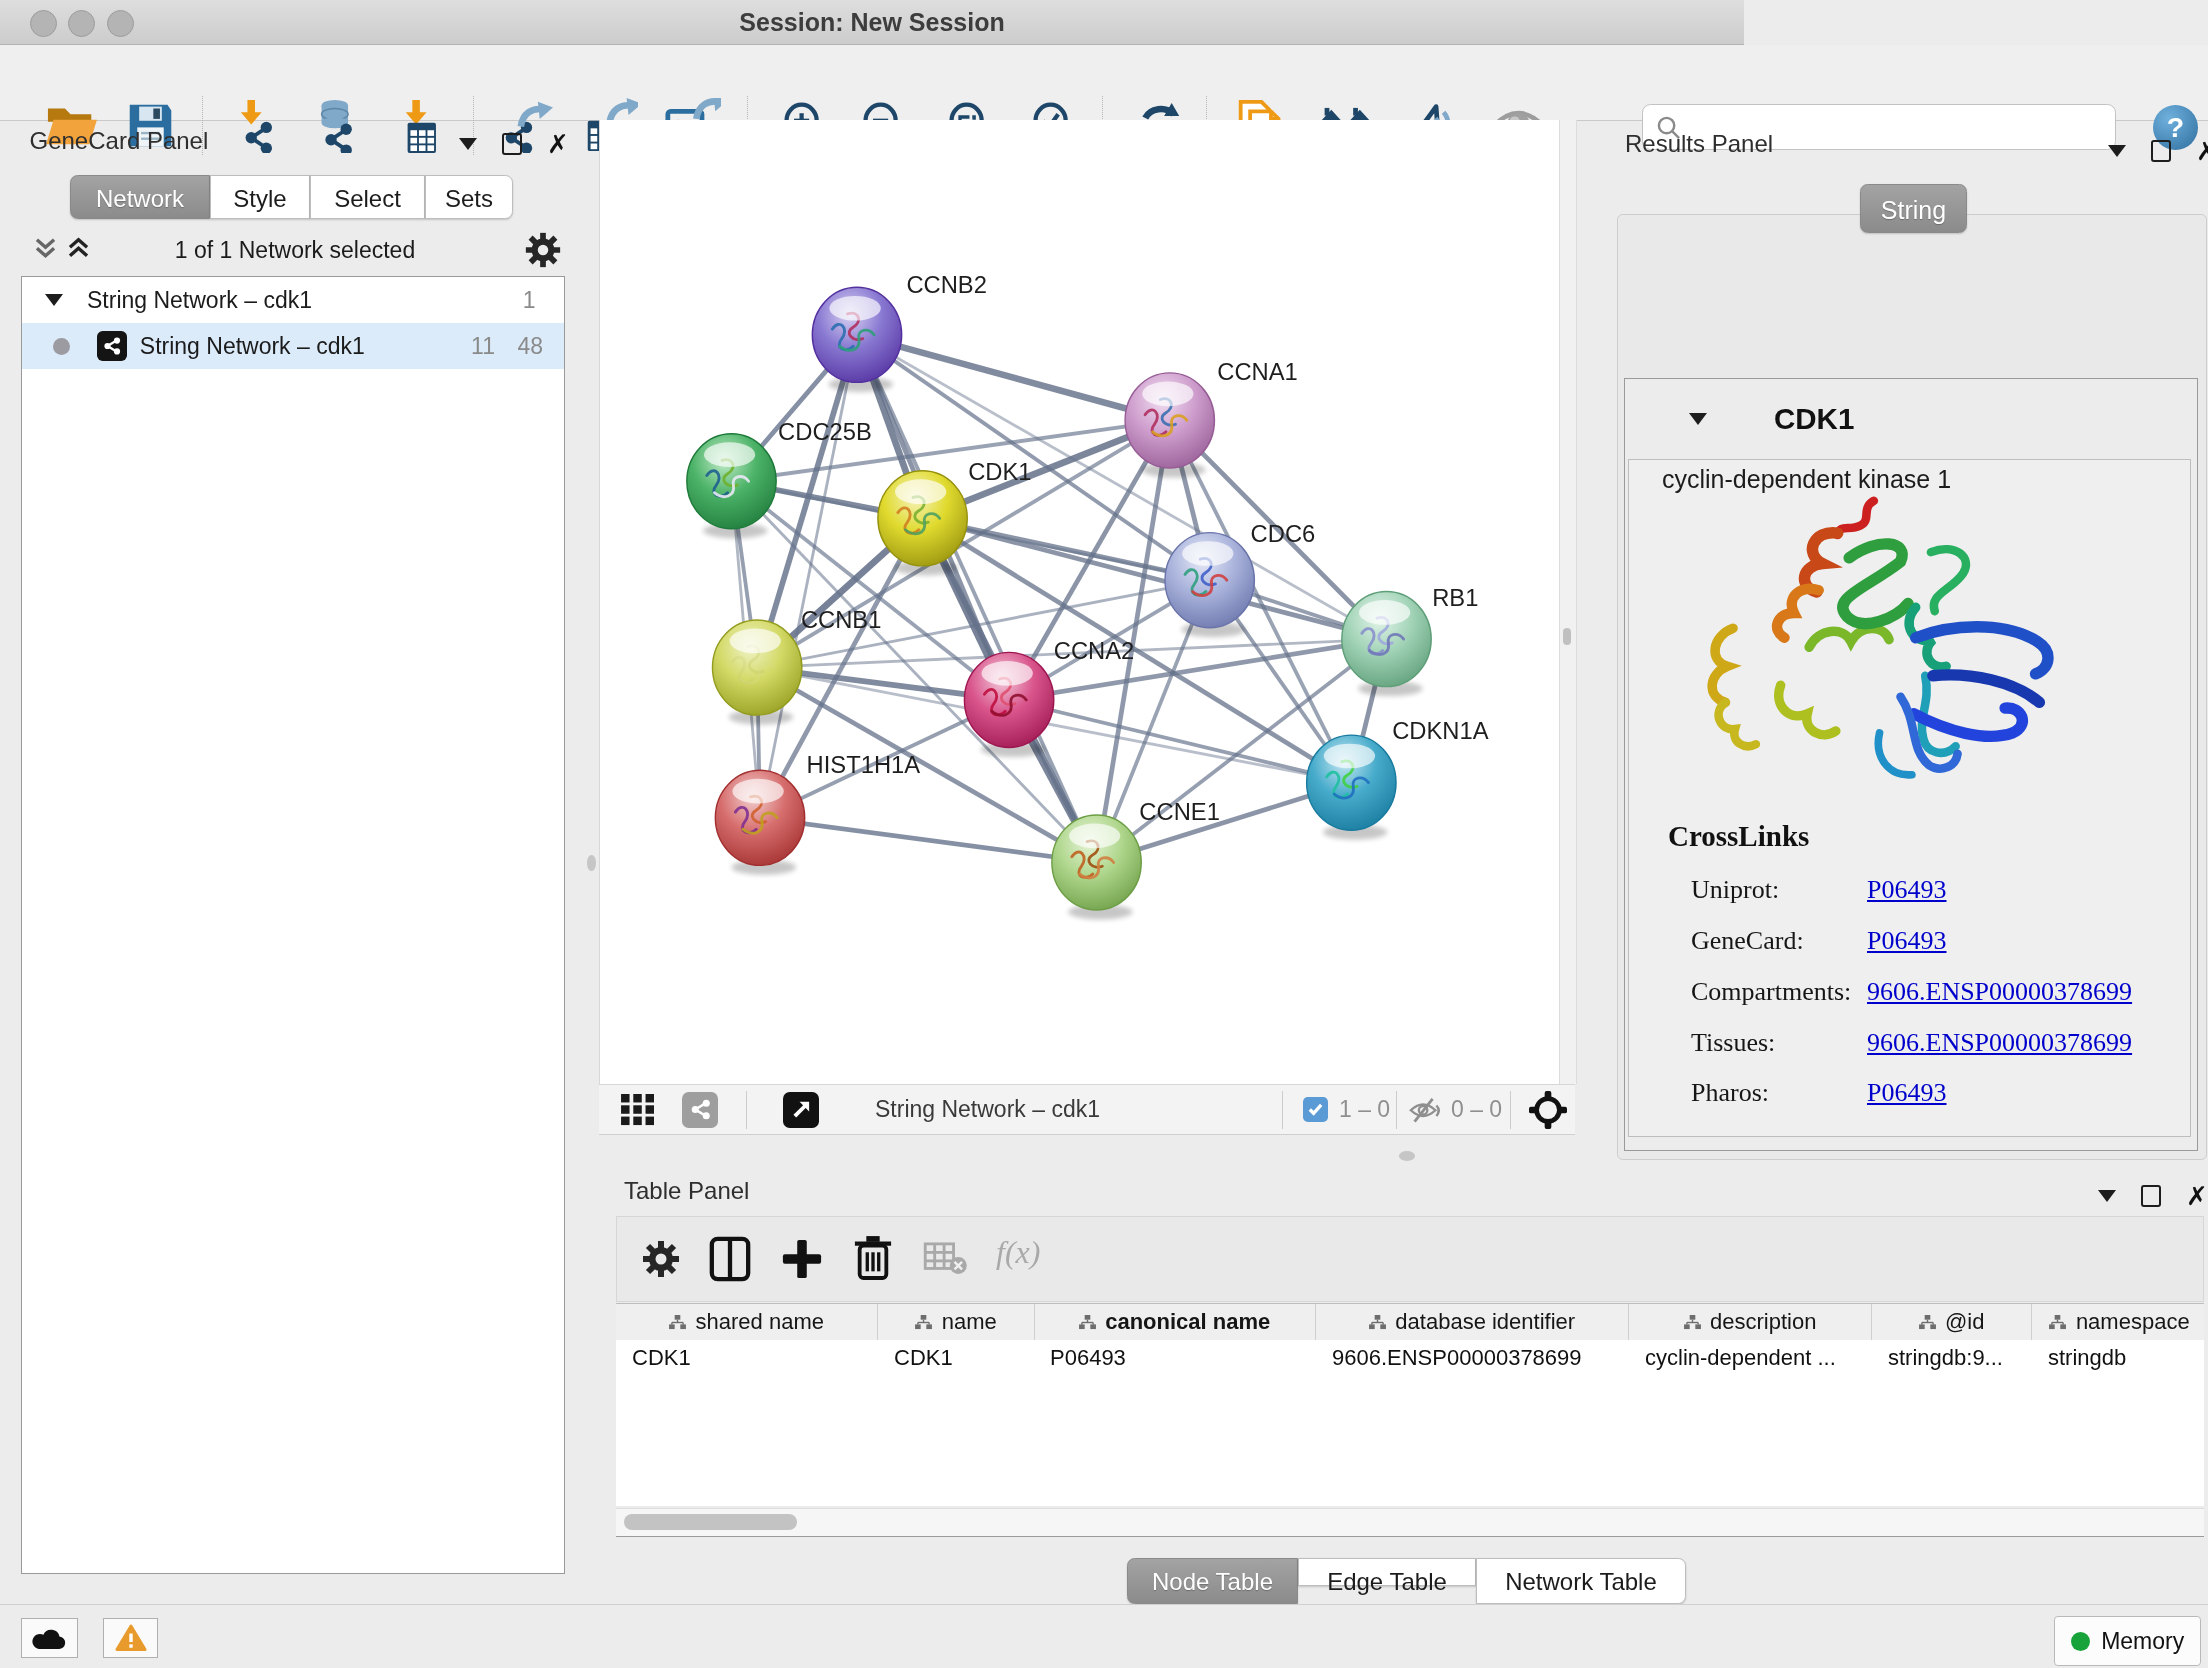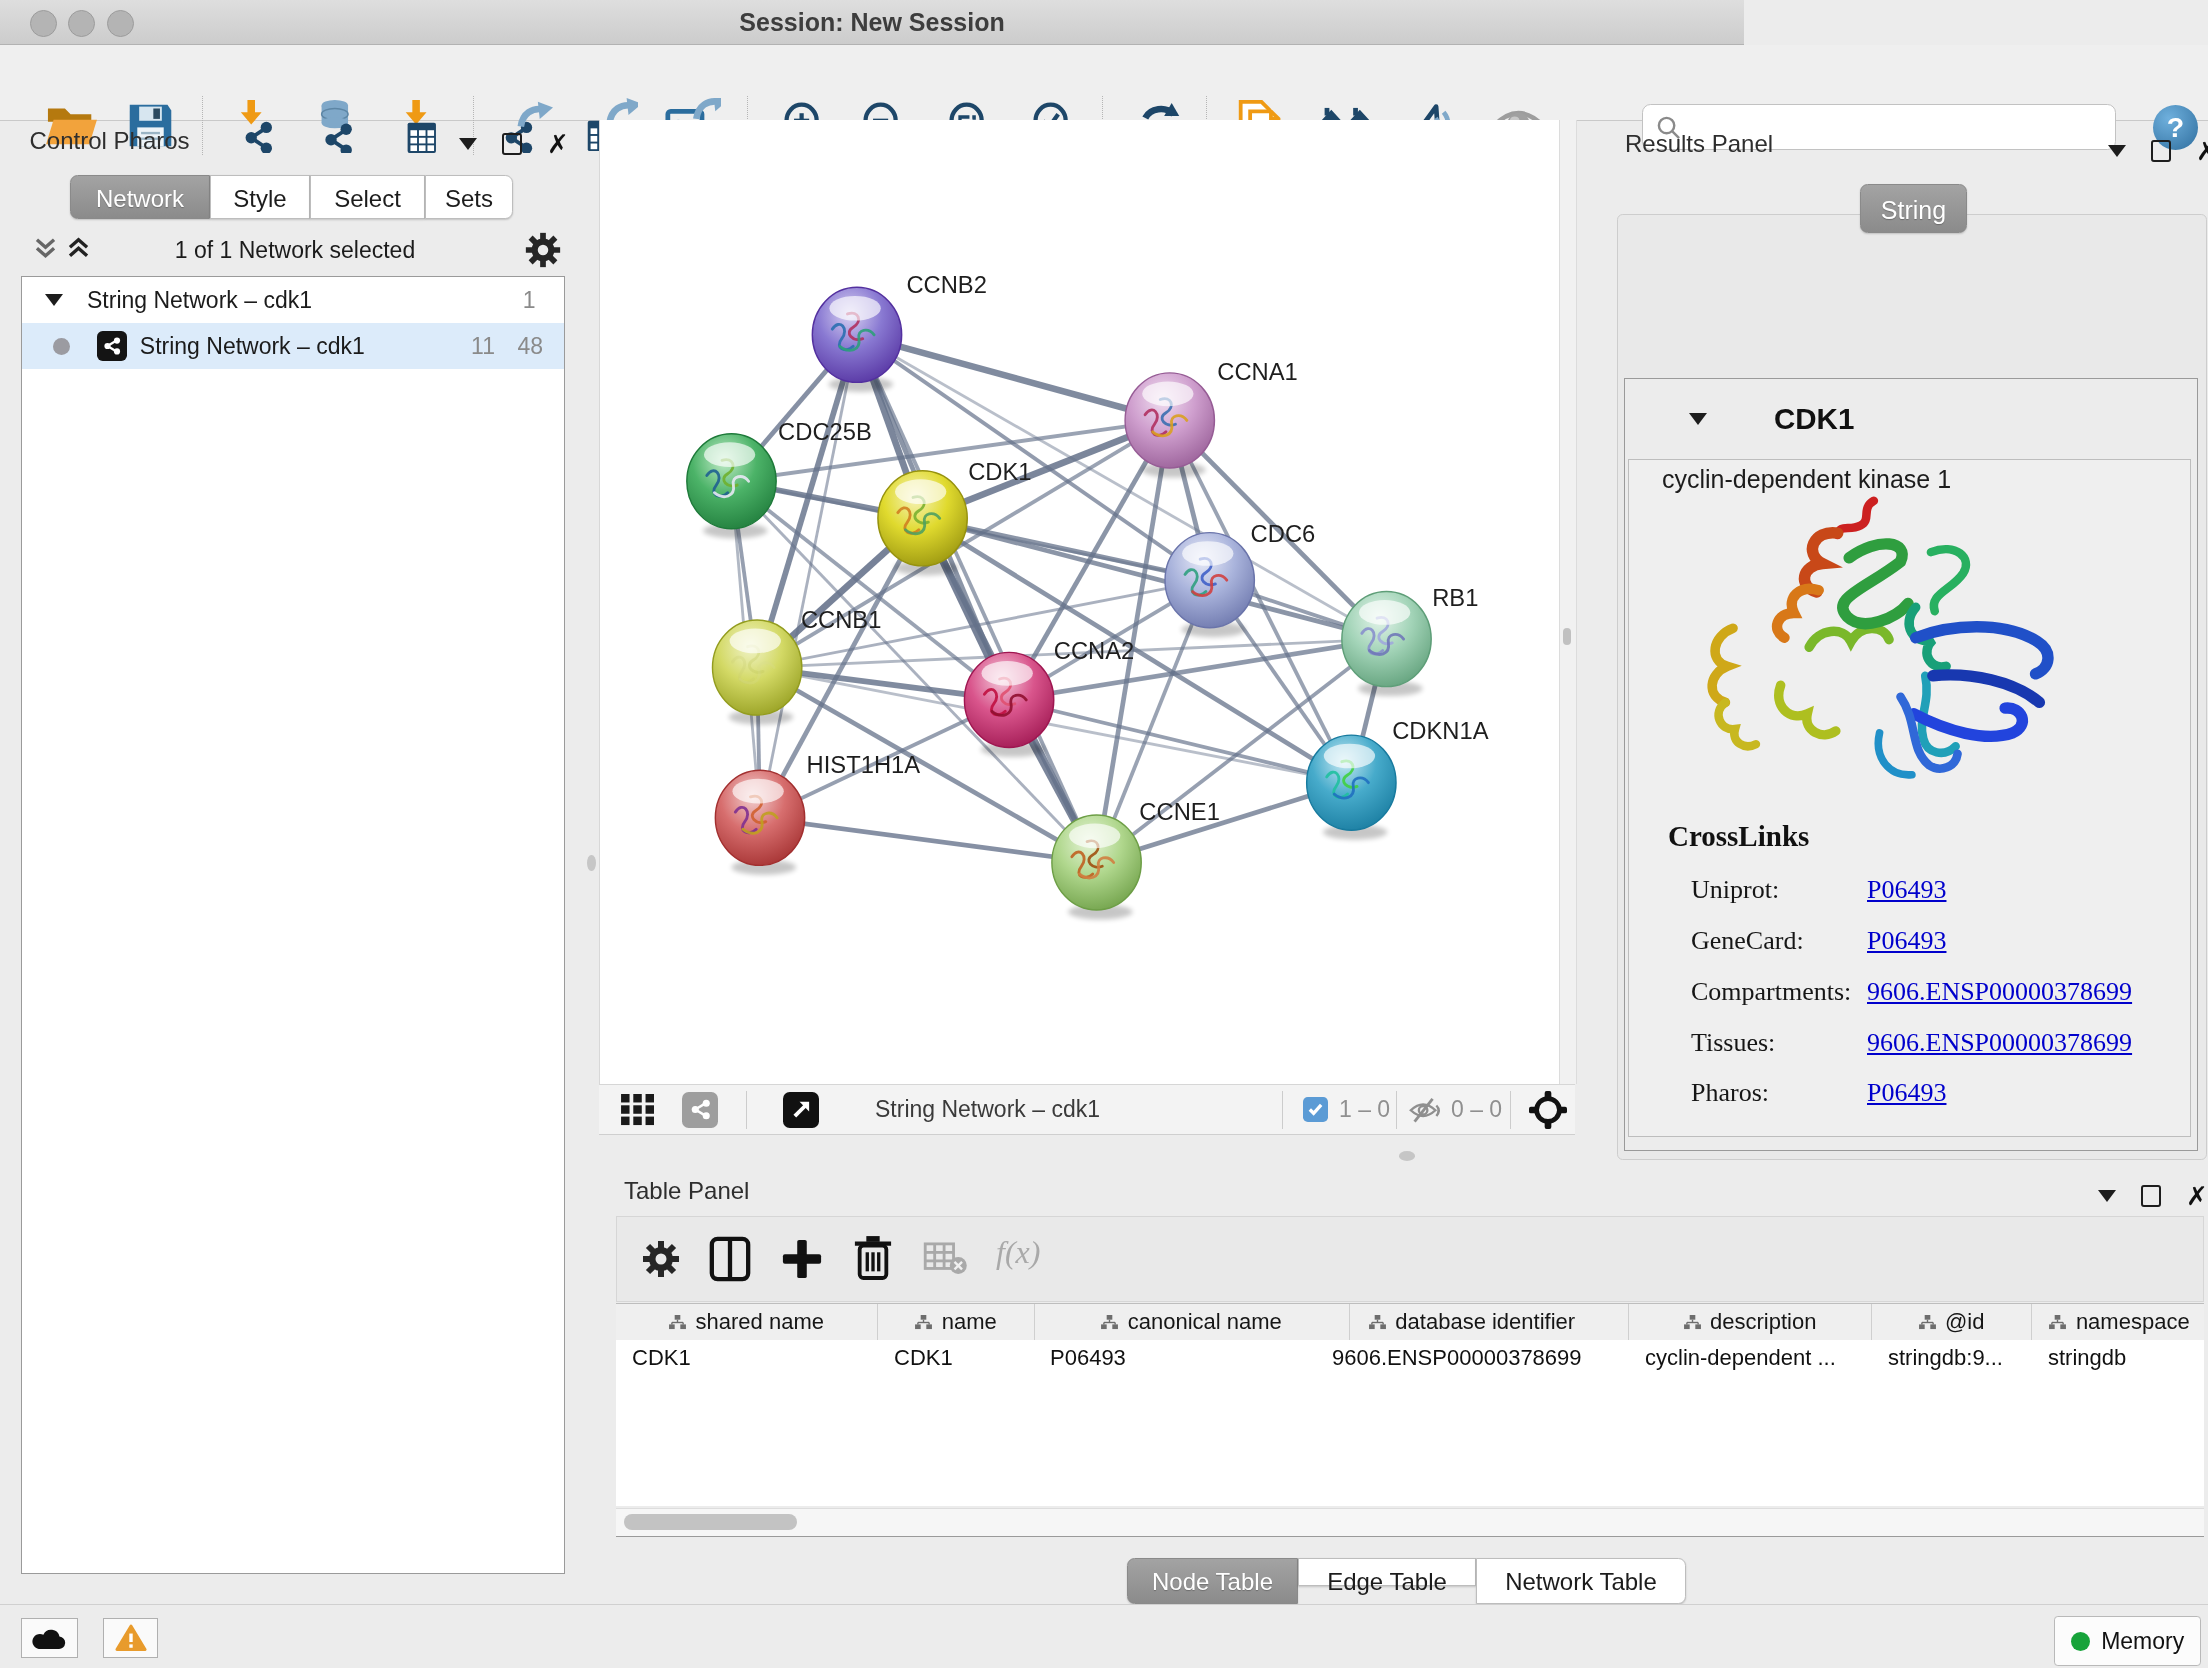--- a/index.html
+++ b/index.html
@@ -300,21 +300,21 @@
           <circle cx="11" cy="11" r="8" fill="none" stroke="#8a8a8a" stroke-width="2.5"></circle>
           <line x1="17" y1="17" x2="24" y2="24" stroke="#8a8a8a" stroke-width="2.5"></line>
         </svg>
       <input id="search-input" placeholder="" style="">
     </div>
     <div class="abs" id="help-btn">
         <span>?</span>
       </div>
   </div>
 
-  <div class="abs panel-title" style="left:29.5px;top:127px">Control Pharos</div>
+  <div class="abs panel-title" style="left:29.5px;top:127px">GeneCard Panel</div>
   <div class="panel-icons" style="left:459px;top:133px">
     <div class="tri-down"></div>
     <div class="float-sq"></div>
     <div class="close-x">✗</div>
   </div>
   <div class="abs" style="left:70px;top:167px">
     <div class="tab sel first" style="width:140px">Network</div><div class="tab" style="width:100px">Style</div><div class="tab" style="width:115px">Select</div><div class="tab last" style="width:88px">Sets</div>
   </div>
   <div class="abs" style="left:32px;top:234px">
     <svg width="27" height="28.5" viewBox="0 0 28 30">
@@ -791,21 +791,21 @@
           <rect x="12" y="10" width="6" height="5" fill="#6d6d6d"></rect>
           <g stroke="#6d6d6d" stroke-width="1.5">
             <line x1="9" y1="5" x2="9" y2="8"></line>
             <line x1="3" y1="8" x2="15" y2="8"></line>
             <line x1="3" y1="8" x2="3" y2="10"></line>
             <line x1="15" y1="8" x2="15" y2="10"></line>
           </g>
         </svg>
         <span>name</span>
       </div>
-      <div class="th-cell" style="left: 418px; width: 316px;">
+      <div class="th-cell" style="left: 418px; width: 282px; font-weight: bold;">
         <svg width="17" height="15" viewBox="0 0 18 16">
           <rect x="6" y="0" width="6" height="5" fill="#6d6d6d"></rect>
           <rect x="0" y="10" width="6" height="5" fill="#6d6d6d"></rect>
           <rect x="12" y="10" width="6" height="5" fill="#6d6d6d"></rect>
           <g stroke="#6d6d6d" stroke-width="1.5">
             <line x1="9" y1="5" x2="9" y2="8"></line>
             <line x1="3" y1="8" x2="15" y2="8"></line>
             <line x1="3" y1="8" x2="3" y2="10"></line>
             <line x1="15" y1="8" x2="15" y2="10"></line>
           </g>

